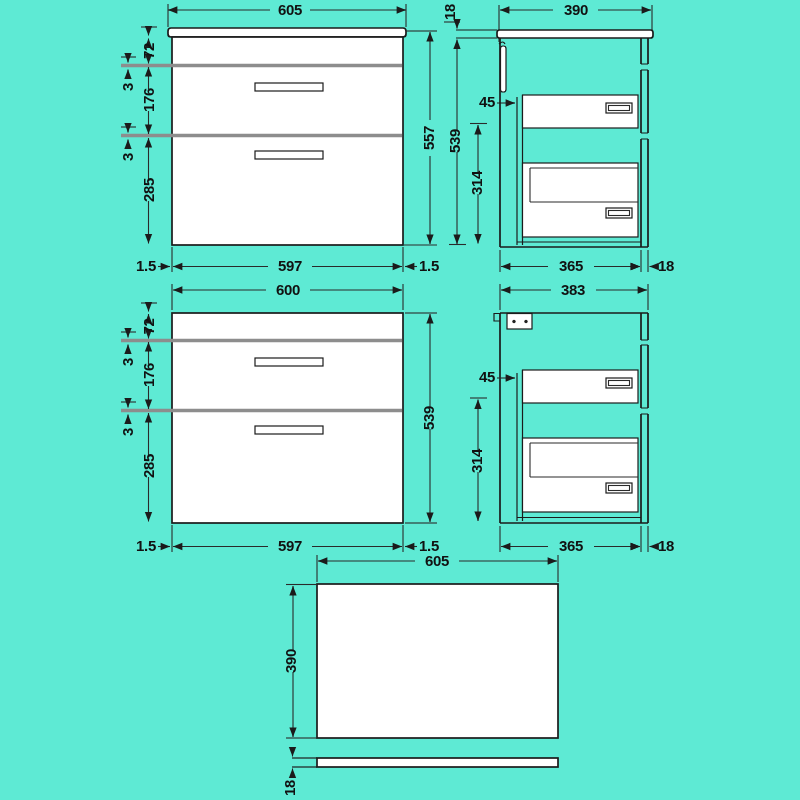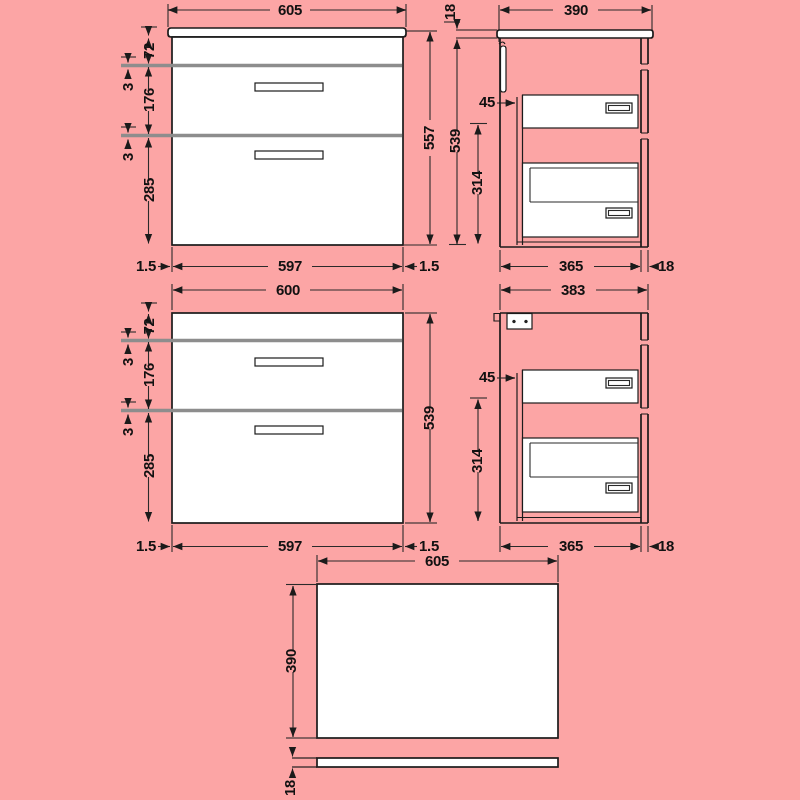--- a/index.html
+++ b/index.html
@@ -1,16 +1,16 @@
 <!DOCTYPE html>
 <html><head>
 <meta charset="utf-8">
 <style>
   html,body{margin:0;padding:0;background:#ffffff;}
-  .canvas{position:relative;width:800px;height:800px;background:#fca5a5;overflow:hidden;}
+  .canvas{position:relative;width:800px;height:800px;background:#5eead4;overflow:hidden;}
   svg{display:block;}
   svg text{font-family:"Liberation Sans","DejaVu Sans",sans-serif;font-size:15px;font-weight:bold;fill:#111;letter-spacing:-0.3px;}
   .ol{stroke:#1b1b1b;stroke-width:1.7;fill:none;}          
   .olf{stroke:#1b1b1b;stroke-width:1.7;fill:#ffffff;}      
   .tl{stroke:#1b1b1b;stroke-width:1.2;fill:none;}          
   .tlf{stroke:#1b1b1b;stroke-width:1.2;fill:#ffffff;}
   .dl{stroke:#2a2a2a;stroke-width:1.1;fill:none;}          
   .gl{stroke:#8d8d8d;stroke-width:3.4;fill:none;}          
 </style>
 </head>

